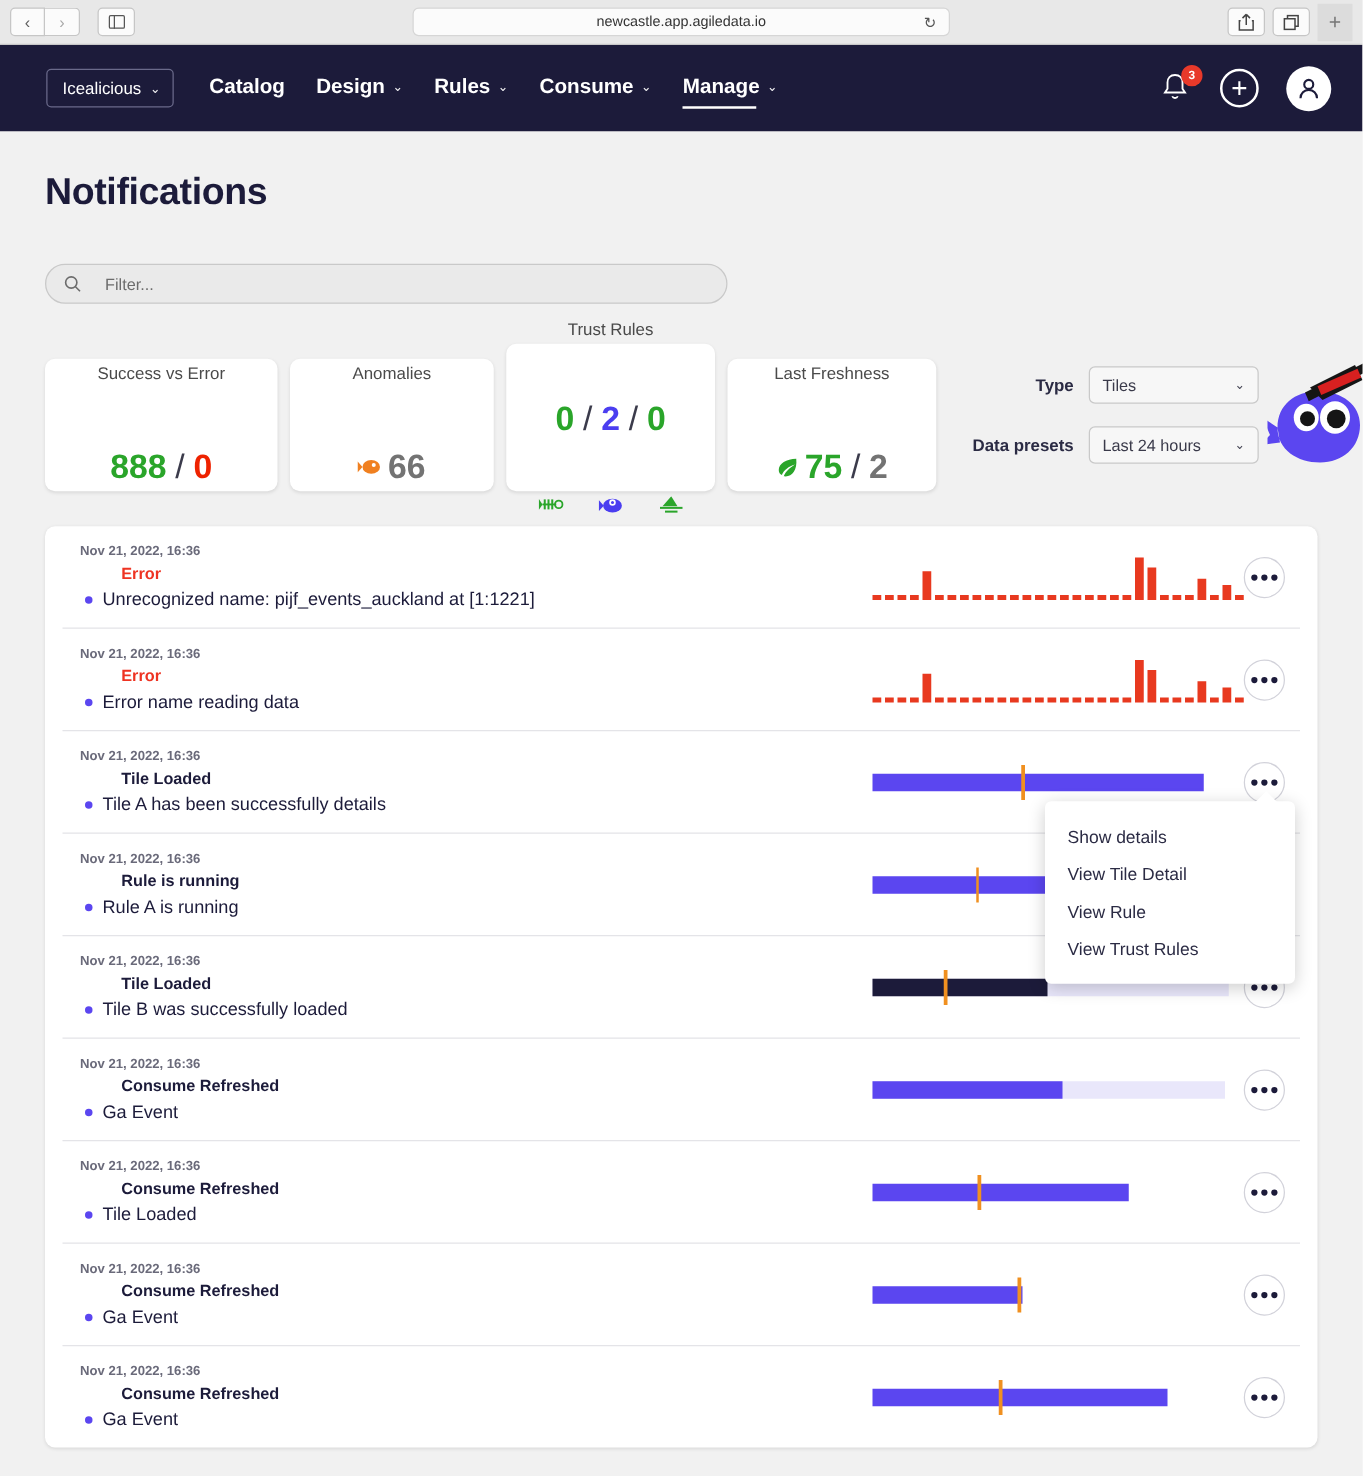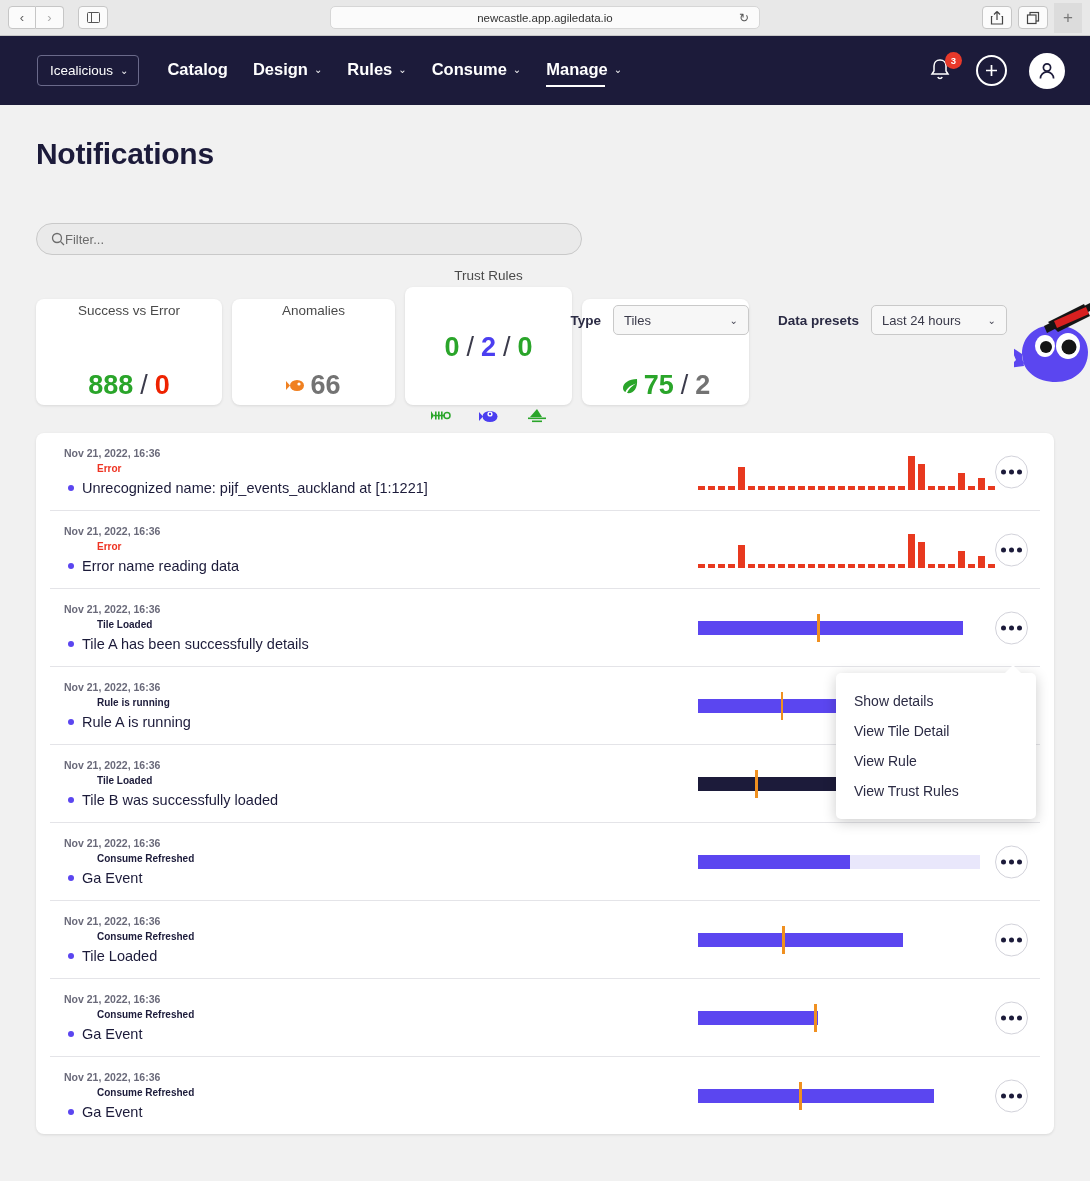--- a/index.html
+++ b/index.html
@@ -111,24 +111,24 @@
     align-items: center; justify-content: center;
   }
 
   
   .page { padding: 0 36px; }
   .page-title {
     font-size: 30px; font-weight: bold; color: #1c1b3a;
     margin-top: 32px; letter-spacing: -.3px;
   }
   .filter-box {
-    margin-top: 52px; width: 546px; height: 32px;
+    margin-top: 40px; width: 546px; height: 32px;
     background: #eaeaea; border: 1px solid #c9c9c9;
     border-radius: 17px; display: flex; align-items: center;
-    padding: 0 14px; gap: 0;
+    padding: 0 14px; gap: 19px;
   }
   .filter-placeholder { font-size: 13px; color: #6c6c6c; }
 
   
   .cards-row {
     margin-top: 32px; display: flex; align-items: flex-start;
     gap: 10px; position: relative;
   }
   .card {
     background: #fff; border-radius: 8px;
@@ -141,21 +141,21 @@
     font-size: 27px; font-weight: bold;
     display: flex; align-items: center; gap: 2px;
   }
   .c-green { color: #2aa52a; } .c-red { color: #ee2200; }
   .c-orange { color: #737373; } .c-blue { color: #4b3ef0; }
   .c-slash { color: #3b3b4b; font-weight: 500; }
   .trust-icons { display: flex; gap: 28px; margin-top: 3px; }
 
   .controls {
     position: absolute; right: 47px; top: 18px;
-    display: flex; flex-direction: row; gap: 18px;
+    display: flex; flex-direction: column; gap: 18px;
   }
   .ctrl-row { display: flex; align-items: center; gap: 12px; }
   .ctrl-label {
     font-size: 13.5px; font-weight: bold; color: #2b2b44;
     width: 92px; text-align: right;
   }
   .select {
     width: 136px; height: 30px; background: #f7f7f7;
     border: 1px solid #c9c9c9; border-radius: 5px;
     display: flex; align-items: center; justify-content: space-between;
@@ -173,21 +173,21 @@
     padding: 0 14px; position: relative;
   }
   .row {
     display: flex; align-items: center;
     border-bottom: 1px solid #e4e4e8; position: relative;
     padding: 14px 0;
   }
   .row:last-child { border-bottom: none; }
   .row-text { width: 640px; padding-left: 14px; }
   .row-ts { font-size: 10.5px; color: #6a6a7a; font-weight: bold; }
-  .row-type { font-size: 10px; font-weight: bold; margin-top: 4px; padding-left: 33px; }
+  .row-type { font-size: 13px; font-weight: bold; margin-top: 4px; padding-left: 33px; }
   .t-error { color: #ee3322; }
   .t-norm { color: #1c1b3a; }
   .row-msg {
     font-size: 14.5px; color: #1c1b3a; margin-top: 6px;
     display: flex; align-items: center; gap: 8px; padding-left: 4px;
   }
   .bullet {
     width: 6px; height: 6px; border-radius: 50%;
     background: #5b46f0; flex: none;
   }
@@ -217,21 +217,21 @@
     transform: translateY(-50%);
     width: 33px; height: 33px; border-radius: 50%;
     border: 1px solid #d2d2da; background: #fff;
     display: flex; align-items: center; justify-content: center;
     gap: 3px;
   }
   .dot { width: 5px; height: 5px; border-radius: 50%; background: #1c1b3a; }
 
   
   .popup {
-    position: absolute; left: 800px; top: 240px;
+    position: absolute; left: 800px; top: 220px;
     width: 200px; background: #fff; border-radius: 5px;
     box-shadow: 0 3px 14px rgba(0,0,0,.20);
     padding: 13px 0 13px 0; z-index: 50;
   }
   .popup::before {
     content: ""; position: absolute; right: 14px; top: -8px;
     border-left: 9px solid transparent;
     border-right: 9px solid transparent;
     border-bottom: 9px solid #fff;
   }

